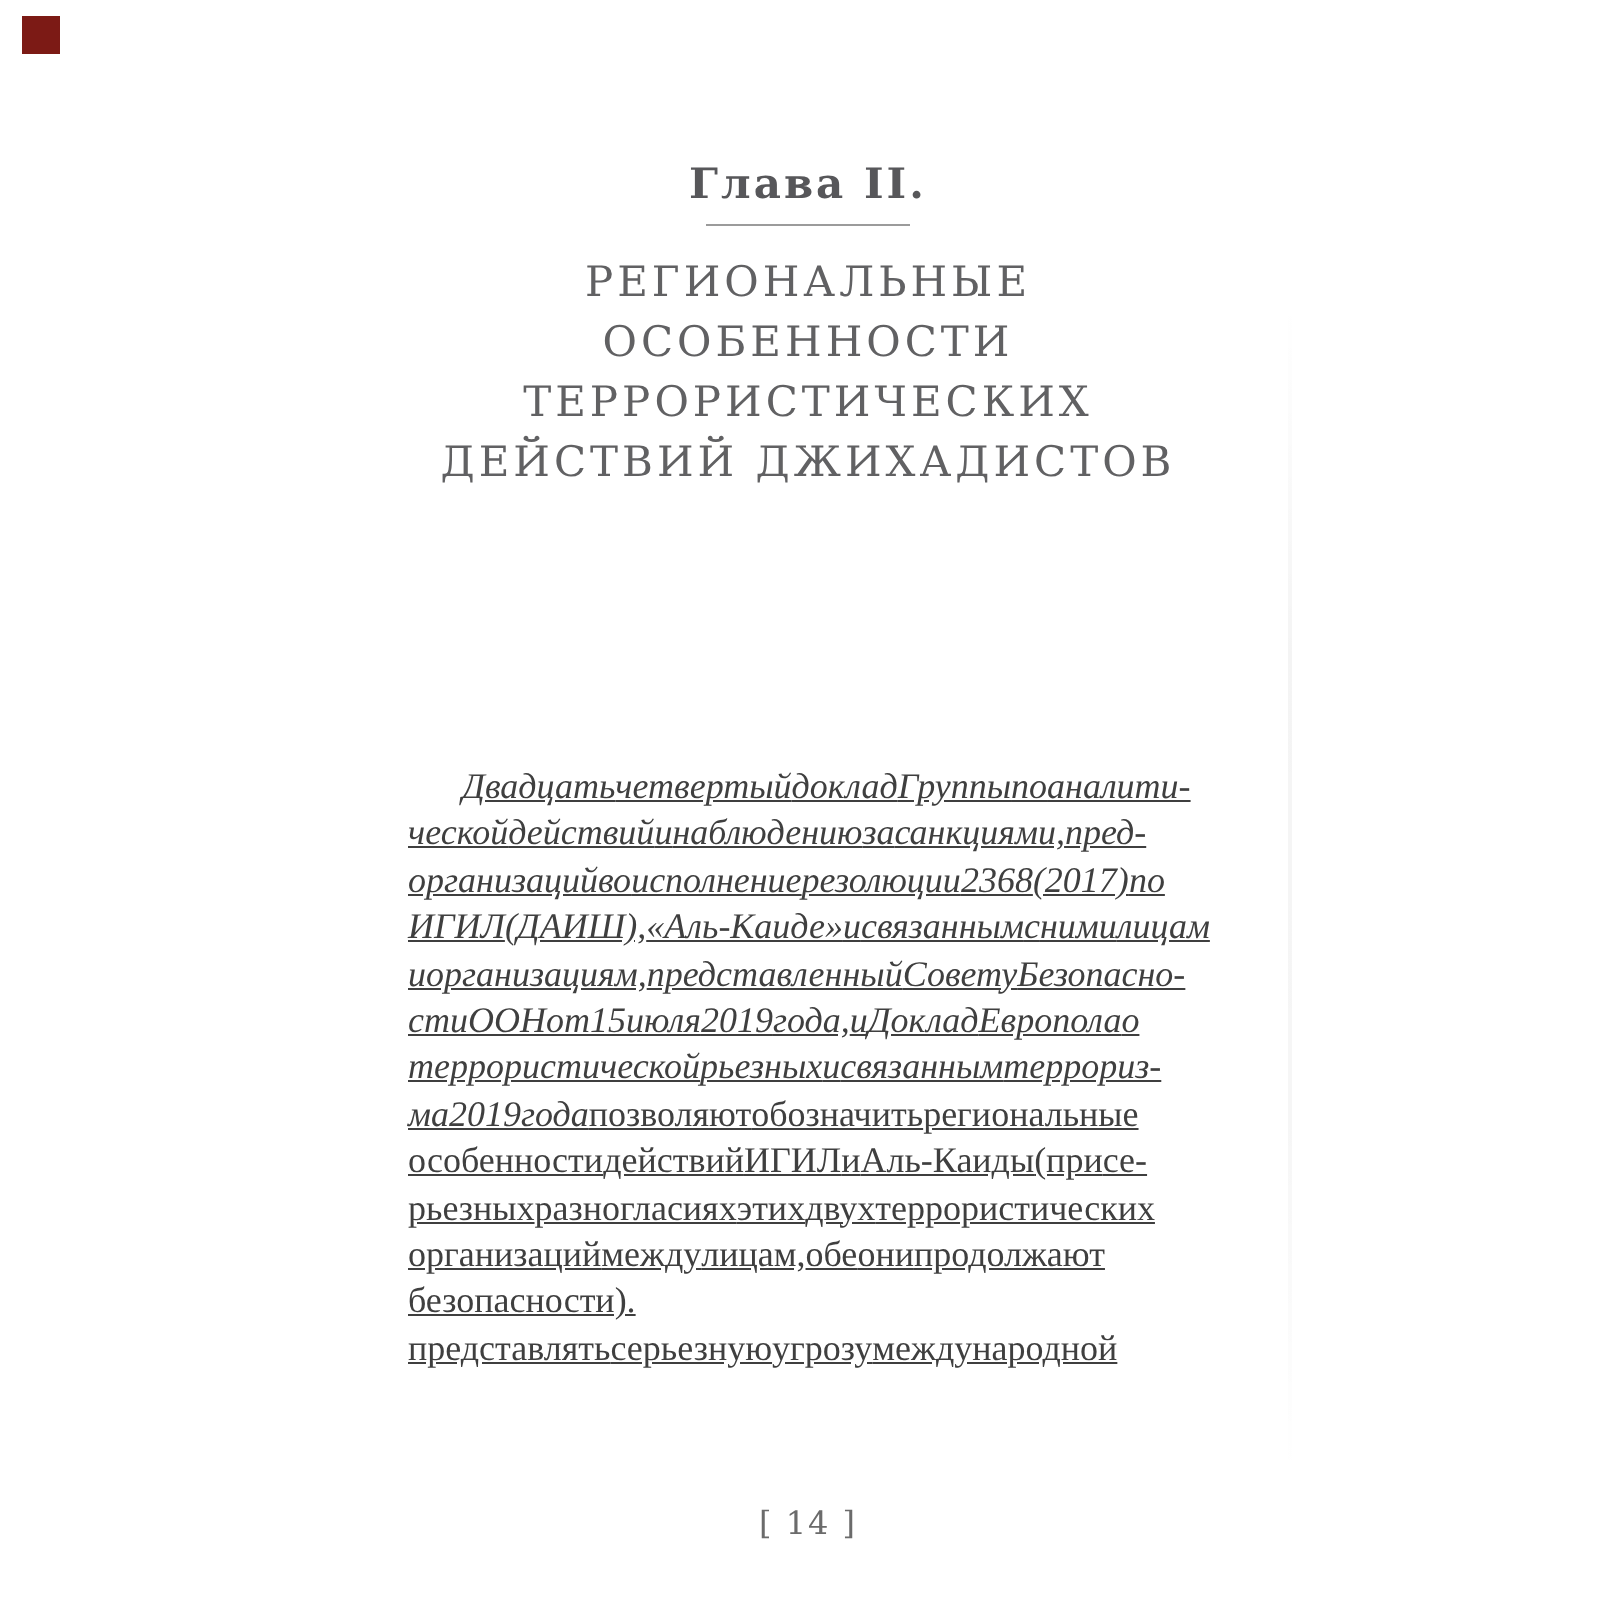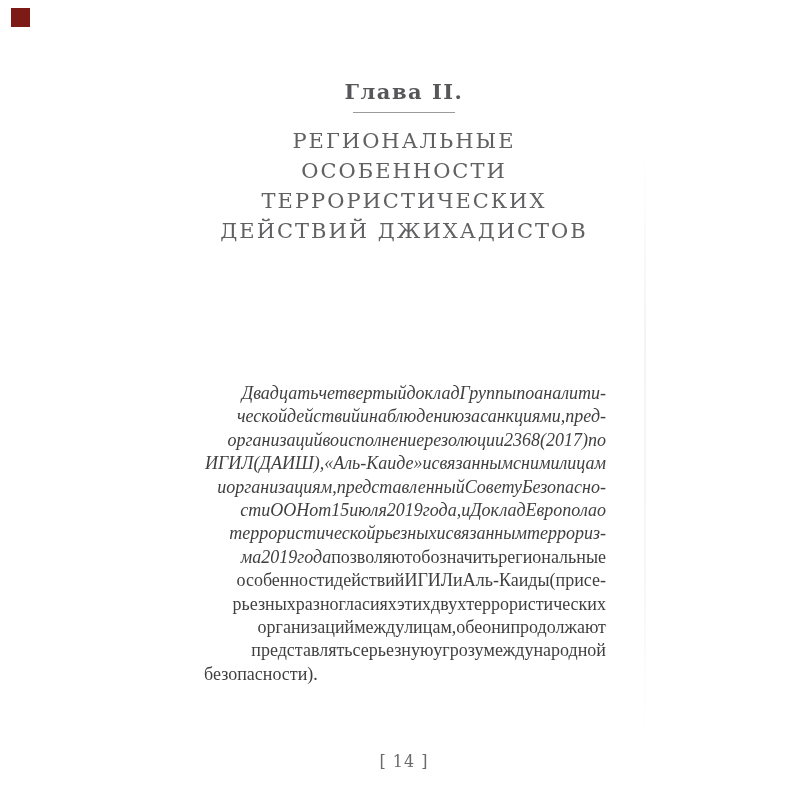--- a/index.html
+++ b/index.html
@@ -53,23 +53,24 @@
   .paragraph {
     position: absolute;
     top: 382px; left: 200px;
     width: 402px;
     font-size: 18px;
     line-height: 23.4px;
     color: #3f3f3f;
   }
   .para-line {
     display: flex;
-    justify-content: flex-end;
+    justify-content: flex-start;
     line-height: 23.4px;
     height: 23.4px;
+    text-decoration: underline;
   }
   .para-line.indent { padding-left: 27px; }
   .para-line.last { display: block; }
   .w { white-space: pre; flex-shrink: 0; }
   .it { font-style: italic; }
   .page-crease {
     position: absolute;
     left: 644px; top: 150px;
     width: 2px; height: 590px;
     background: linear-gradient(to bottom, rgba(0,0,0,0), rgba(0,0,0,0.045) 30%, rgba(0,0,0,0.035) 70%, rgba(0,0,0,0));
@@ -192,26 +193,26 @@
         <span class="w">террористических</span>
       </div>
       <div class="para-line">
         <span class="w">организаций</span>
         <span class="w">между</span>
         <span class="w">лицам,</span>
         <span class="w">обе</span>
         <span class="w">они</span>
         <span class="w">продолжают</span>
       </div>
+      <div class="para-line last"><span class="">безопасности).</span></div>
       <div class="para-line">
         <span class="w">представлять</span>
         <span class="w">серьезную</span>
         <span class="w">угрозу</span>
         <span class="w">международной</span>
       </div>
-      <div class="para-line last"><span class="">безопасности).</span></div>
     </div>
 
   <div class="page-number">[ 14 ]</div>
 
 </div>
 
 <div class="page-crease"></div>
 
 </body></html>

